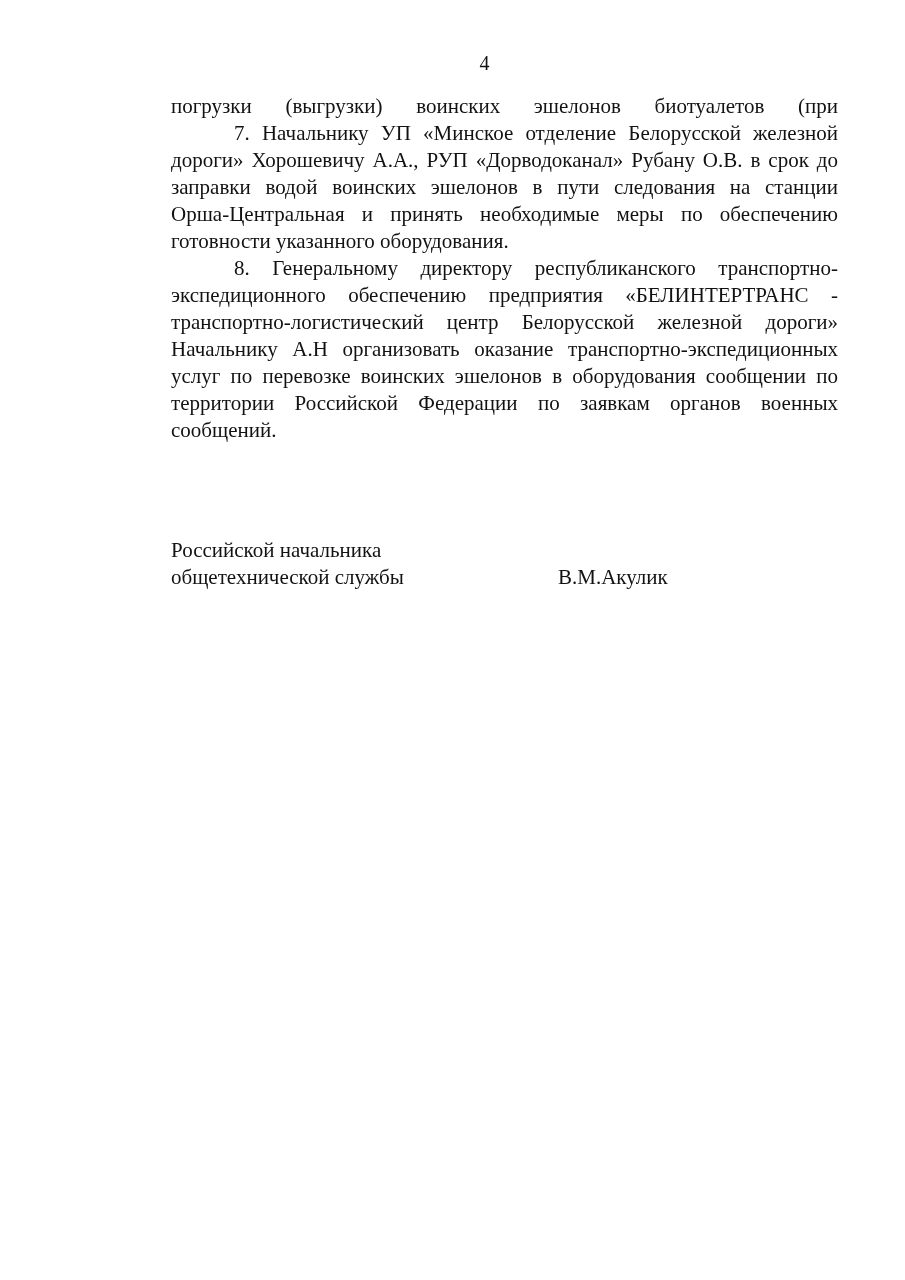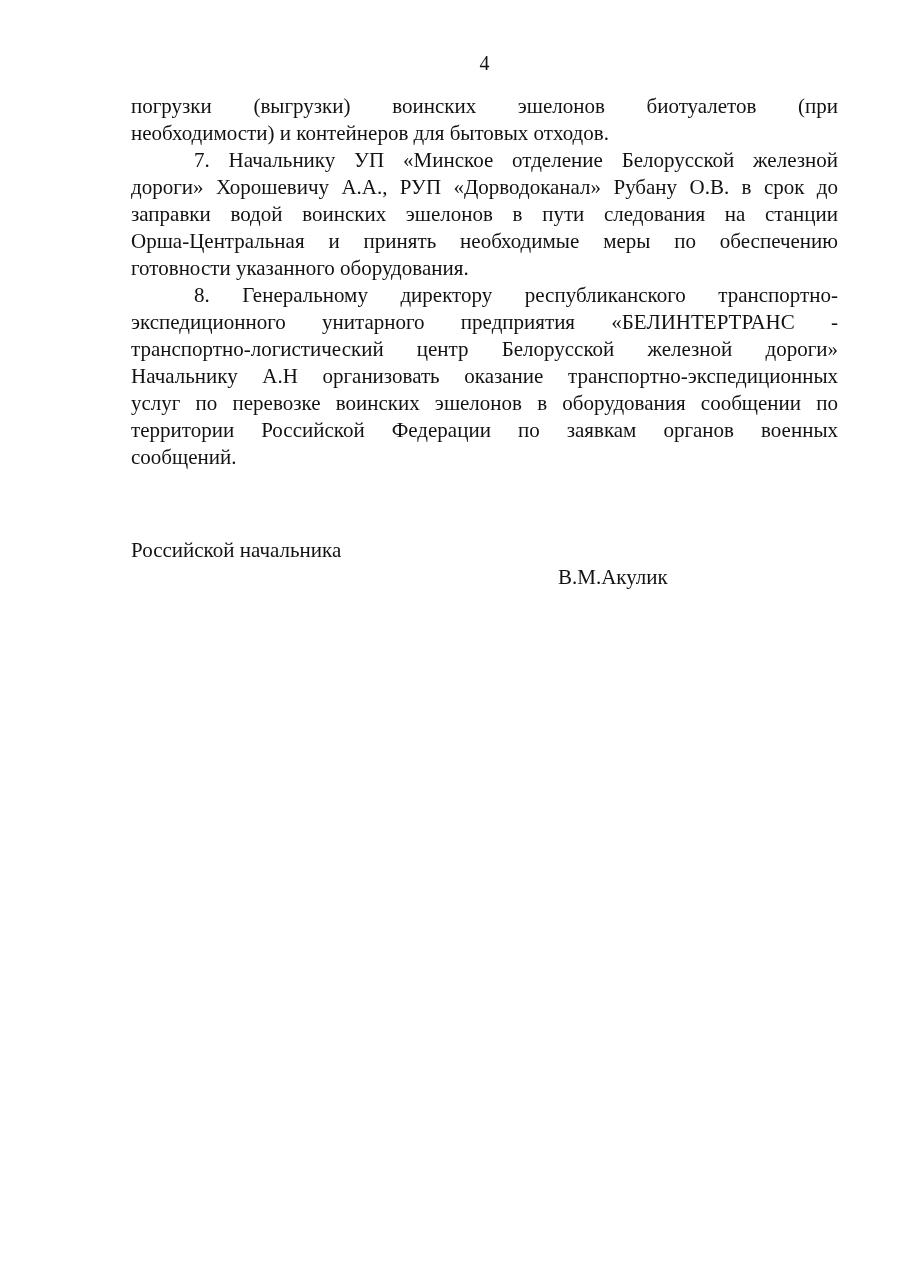--- a/index.html
+++ b/index.html
@@ -29,20 +29,21 @@
     position: absolute;
     top: 93px;
     left: 131px;
     width: 707px;
     font-size: 21px;
     line-height: 27px;
   }
   .line {
     height: 27px;
     overflow: hidden;
+    margin-left: 40px;
   }
   .just {
     text-align: justify;
     text-align-last: justify;
   }
   .left {
     text-align: left;
   }
   .indent {
     padding-left: 63px;
@@ -65,35 +66,35 @@
 </head>
 <body>
 
 <div class="page">
 
   <div class="pagenum">4</div>
 
   <div class="body">
 
     <div class="line just">погрузки (выгрузки) воинских эшелонов биотуалетов (при</div>
-    <div class="line left">необходимости) и контейнеров для бытовых отходов.</div>
 
     <div class="line just indent">7. Начальнику УП «Минское отделение Белорусской железной</div>
     <div class="line just">дороги» Хорошевичу А.А., РУП «Дорводоканал» Рубану О.В. в срок до</div>
     <div class="line just">заправки водой воинских эшелонов в пути следования на станции</div>
     <div class="line just">Орша-Центральная и принять необходимые меры по обеспечению</div>
     <div class="line left">готовности указанного оборудования.</div>
 
     <div class="line just indent">8. Генеральному директору республиканского транспортно-</div>
-    <div class="line just">экспедиционного унитарного предприятия «БЕЛИНТЕРТРАНС -</div>
+    <div class="line just">экспедиционного обеспечению предприятия «БЕЛИНТЕРТРАНС -</div>
     <div class="line just">транспортно-логистический центр Белорусской железной дороги»</div>
     <div class="line just">Начальнику А.Н организовать оказание транспортно-экспедиционных</div>
     <div class="line just">услуг по перевозке воинских эшелонов в оборудования сообщении по</div>
     <div class="line just">территории Российской Федерации по заявкам органов военных</div>
     <div class="line left">сообщений.</div>
   </div>
 
   <div class="sig">
     <div class="line left">Российской начальника</div>
+    <div class="line left">общетехнической службы</div>
     <div class="sig-name">В.М.Акулик</div>
   </div>
 
 </div>
 
 </body></html>

